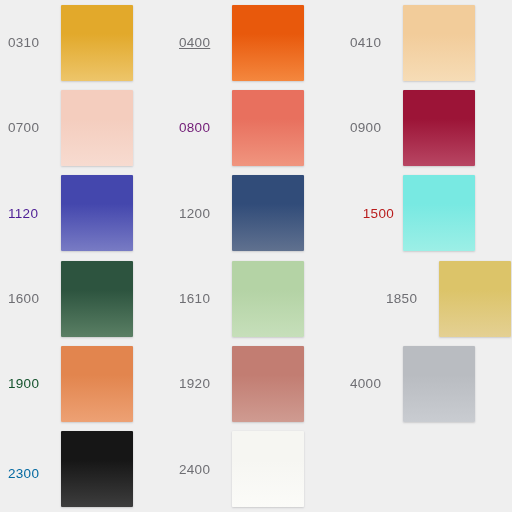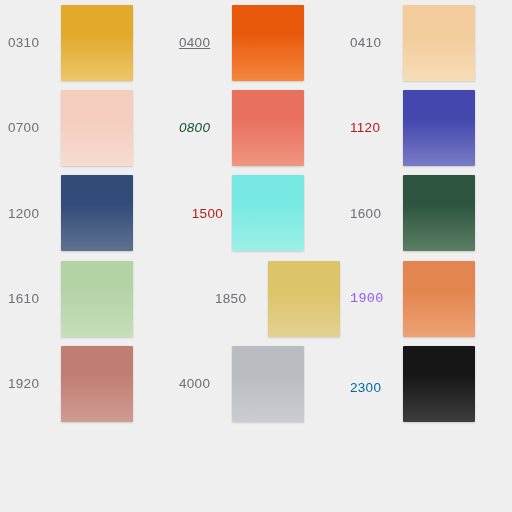--- a/index.html
+++ b/index.html
@@ -72,25 +72,29 @@
     </div>
     <div class="swatch-cell">
       <span class="swatch-label" style="color: rgb(110, 110, 115);">0410</span>
       <div class="swatch-chip" style="background: linear-gradient(rgb(242, 204, 154) 0%, rgb(242, 204, 154) 38%, rgb(246, 220, 182) 100%);"></div>
     </div>
     <div class="swatch-cell">
       <span class="swatch-label" style="color: rgb(110, 110, 115);">0700</span>
       <div class="swatch-chip" style="background: linear-gradient(rgb(244, 205, 190) 0%, rgb(244, 205, 190) 38%, rgb(247, 219, 208) 100%);"></div>
     </div>
     <div class="swatch-cell">
-      <span class="swatch-label" style="color: #14532d; font-style: italic;">0800</span>
+      <span class="swatch-label" style="color: #701a75;">0800</span>
       <div class="swatch-chip" style="background: linear-gradient(rgb(232, 112, 94) 0%, rgb(232, 112, 94) 38%, rgb(240, 149, 127) 100%);"></div>
     </div>
     <div class="swatch-cell">
-      <span class="swatch-label" style="color: #b91c1c;">1120</span>
+      <span class="swatch-label" style="color: rgb(110, 110, 115);">0900</span>
+      <div class="swatch-chip" style="background: linear-gradient(rgb(156, 20, 55) 0%, rgb(156, 20, 55) 38%, rgb(184, 70, 99) 100%);"></div>
+    </div>
+    <div class="swatch-cell">
+      <span class="swatch-label" style="color: #4c1d95;">1120</span>
       <div class="swatch-chip" style="background: linear-gradient(rgb(68, 71, 173) 0%, rgb(68, 71, 173) 38%, rgb(120, 123, 196) 100%);"></div>
     </div>
     <div class="swatch-cell">
       <span class="swatch-label" style="color: rgb(110, 110, 115);">1200</span>
       <div class="swatch-chip" style="background: linear-gradient(rgb(49, 76, 121) 0%, rgb(49, 76, 121) 38%, rgb(96, 113, 143) 100%);"></div>
     </div>
     <div class="swatch-cell">
       <span class="swatch-label" style="color: #b91c1c; text-align: right;">1500</span>
       <div class="swatch-chip" style="background: linear-gradient(rgb(120, 233, 226) 0%, rgb(120, 233, 226) 38%, rgb(156, 239, 230) 100%);"></div>
     </div>
@@ -100,28 +104,32 @@
     </div>
     <div class="swatch-cell">
       <span class="swatch-label" style="color: rgb(110, 110, 115);">1610</span>
       <div class="swatch-chip" style="background: linear-gradient(rgb(180, 211, 165) 0%, rgb(180, 211, 165) 38%, rgb(198, 223, 186) 100%);"></div>
     </div>
     <div class="swatch-cell">
       <span class="swatch-label" style="color: rgb(110, 110, 115); margin-left: 44px;">1850</span>
       <div class="swatch-chip" style="background: linear-gradient(rgb(220, 196, 105) 0%, rgb(220, 196, 105) 38%, rgb(228, 208, 147) 100%);"></div>
     </div>
     <div class="swatch-cell">
-      <span class="swatch-label" style="color: #8b5cf6; font-family: Liberation Mono, monospace;">1900</span>
+      <span class="swatch-label" style="color: #14532d;">1900</span>
       <div class="swatch-chip" style="background: linear-gradient(rgb(226, 133, 78) 0%, rgb(226, 133, 78) 38%, rgb(237, 161, 116) 100%);"></div>
     </div>
     <div class="swatch-cell">
       <span class="swatch-label" style="color: rgb(110, 110, 115);">1920</span>
       <div class="swatch-chip" style="background: linear-gradient(rgb(194, 125, 114) 0%, rgb(194, 125, 114) 38%, rgb(207, 155, 145) 100%);"></div>
     </div>
     <div class="swatch-cell">
       <span class="swatch-label" style="color: rgb(110, 110, 115);">4000</span>
       <div class="swatch-chip" style="background: linear-gradient(rgb(185, 188, 193) 0%, rgb(185, 188, 193) 38%, rgb(201, 204, 209) 100%);"></div>
     </div>
     <div class="swatch-cell">
       <span class="swatch-label" style="color: #0369a1; margin-top: 8px;">2300</span>
       <div class="swatch-chip" style="background: linear-gradient(rgb(22, 22, 22) 0%, rgb(22, 22, 22) 38%, rgb(61, 61, 61) 100%);"></div>
     </div>
+    <div class="swatch-cell">
+      <span class="swatch-label" style="color: rgb(110, 110, 115);">2400</span>
+      <div class="swatch-chip" style="background: linear-gradient(rgb(246, 246, 242) 0%, rgb(246, 246, 242) 38%, rgb(251, 251, 248) 100%);"></div>
+    </div>
   </div>
 
 </body></html>

